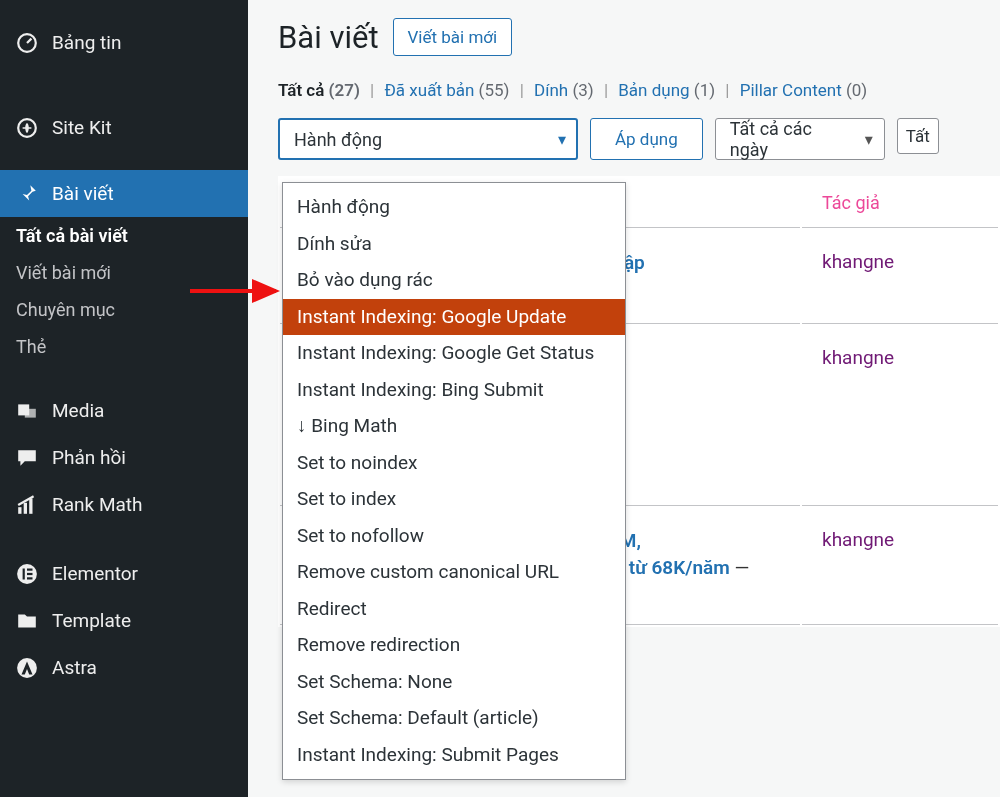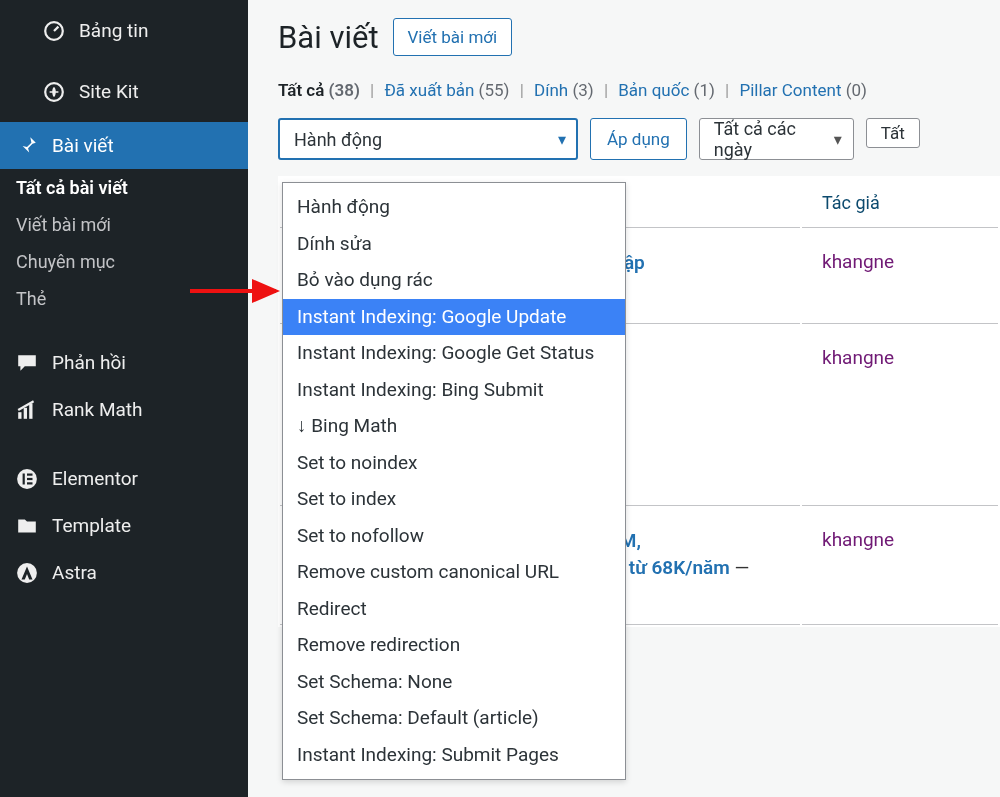--- a/index.html
+++ b/index.html
@@ -1,21 +1,21 @@
 <!DOCTYPE html>
 <html><head>
 <meta charset="utf-8">
 <style>
   * { margin: 0; padding: 0; box-sizing: border-box; font-family: -apple-system, BlinkMacSystemFont, "Segoe UI", Roboto, sans-serif; }
   body { background: #f0f0f1; width: 1000px; height: 797px; overflow: hidden; position: relative; }
 
   
   .sidebar { position: absolute; left: 0; top: 0; width: 248px; height: 100%; background: #1d2327; color: #fff; }
   .menu-item { display: flex; align-items: center; padding: 12px 16px; font-size: 19px; color: #eee; cursor: pointer; gap: 14px; }
-  .menu-item.top { padding: 19px 16px; margin-left: 27px; }
+  .menu-item.top { padding: 31px 16px; }
   .menu-item.active { background: #2271b1; color: #fff; position: relative; }
   .menu-item.active::after { content: ""; position: absolute; right: -10px; top: 50%; transform: translateY(-50%); border: 10px solid transparent; border-right-color: #f0f0f1; }
   .submenu-item { padding: 8px 16px; font-size: 18px; color: #c3c4c7; cursor: pointer; }
   .submenu-item.current { color: #fff; font-weight: 600; }
   .sep { height: 22px; }
   .ico { width: 22px; height: 22px; display: inline-flex; align-items: center; justify-content: center; fill: currentColor; flex-shrink:0; }
 
   
   .main { position: absolute; left: 248px; top: 0; right: 0; height: 100%; padding: 18px 0 0 30px; background: #f6f7f7; }
   .page-head { display: flex; align-items: center; gap: 14px; margin-bottom: 24px; }
@@ -26,34 +26,34 @@
   .subsubsub .cnt { color: #646970; }
   .subsubsub .cur { color: #1d2327; font-weight: 600; }
   .subsubsub .pipe { margin: 0 6px; color: #999; }
 
   .toolbar { display: flex; gap: 12px; margin-bottom: 16px; }
   .select-wrap { position: relative; width: 300px; }
   .select-display { height: 42px; border: 2px solid #2271b1; background: #fff; border-radius: 3px; padding: 0 36px 0 14px; font-size: 18px; color: #2c3338; display:flex; align-items:center; cursor:pointer; }
   .chev { position: absolute; right: 12px; top: 50%; transform: translateY(-50%); pointer-events: none; font-size: 16px; color: #2271b1; }
   .select-wrap.date .select-display { border: 1px solid #8c8f94; }
   .select-wrap.date .chev { color: #555; }
-  .btn-apply { border: 1px solid #2271b1; background: #fff; color: #2271b1; padding: 0 16px; font-size: 17px; border-radius: 3px; cursor: pointer; height: 42px; }
-  .allcut { border:1px solid #8c8f94; background:#fff; height:30px; padding:0 14px; display:flex; align-items:center; font-size:17px; color:#2c3338; border-radius:3px; }
+  .btn-apply { border: 1px solid #2271b1; background: #fff; color: #2271b1; padding: 0 24px; font-size: 17px; border-radius: 3px; cursor: pointer; height: 42px; }
+  .allcut { border:1px solid #8c8f94; background:#fff; height:36px; padding:0 8px; display:flex; align-items:center; font-size:17px; color:#2c3338; border-radius:3px; }
 
   
   .dropdown { position: absolute; left: 282px; top: 182px; width: 344px; background: #fff; border: 1px solid #8c8f94; box-shadow: 0 2px 6px rgba(0,0,0,.15); padding: 6px 0; z-index: 50; }
   .dropdown .opt { padding: 4px 14px; font-size: 19px; color: #2c3338; cursor: pointer; line-height: 1.5; white-space: nowrap; }
-  .dropdown .opt.hovered { background: #3b82f6; color: #fff; }
+  .dropdown .opt.hovered { background: #c2410c; color: #fff; }
 
   
   .red-arrow { position: absolute; left: 186px; top: 276px; z-index: 60; }
 
   
   .tbl { width: 100%; background: #fff; }
-  .tbl th { text-align: left; padding: 14px 20px; font-size: 18px; font-weight: 400; color: #0c4a6e; border-bottom: 1px solid #c3c4c7; }
+  .tbl th { text-align: left; padding: 14px 20px; font-size: 18px; font-weight: 400; color: #ec4899; border-bottom: 1px solid #c3c4c7; }
   .tbl td { padding: 20px 20px; vertical-align: top; border-bottom: 1px solid #c3c4c7; }
   .tbl td .title-lnk { color: #2271b1; font-size: 19px; font-weight:600; line-height:1.4; }
   .tbl td .auth-lnk { color: #701a75; font-size: 19px; }
   .sticky { color: #333; font-size:19px; }
 </style>
 </head>
 <body>
 
 <div class="sidebar">
   <div class="menu-item top">
@@ -85,20 +85,29 @@
   </div>
   <div class="submenu-item current">Tất cả bài viết</div>
   <div class="submenu-item">Viết bài mới</div>
   <div class="submenu-item">Chuyên mục</div>
   <div class="submenu-item">Thẻ</div>
 
   <div class="sep"></div>
   <div class="menu-item">
     <span class="ico">
         <svg viewBox="0 0 20 20">
+          <rect x="2" y="4" width="10" height="10" fill="currentColor"></rect>
+          <rect x="8" y="8" width="10" height="8" fill="currentColor" opacity=".7"></rect>
+        </svg>
+      </span>
+    <span>Media</span>
+  </div>
+  <div class="menu-item">
+    <span class="ico">
+        <svg viewBox="0 0 20 20">
           <path d="M2 3h16v10H8l-4 4v-4H2z" fill="currentColor"></path>
         </svg>
       </span>
     <span>Phản hồi</span>
   </div>
   <div class="menu-item">
     <span class="ico">
         <svg viewBox="0 0 20 20">
           <rect x="2" y="12" width="3" height="6" fill="currentColor"></rect>
           <rect x="7" y="8" width="3" height="10" fill="currentColor"></rect>
@@ -140,38 +149,38 @@
   </div>
 </div>
 
 <div class="main">
   <div class="page-head">
     <h1 class="page-title">Bài viết</h1>
     <button class="btn-outline">Viết bài mới</button>
   </div>
 
   <div class="subsubsub">
-    <span class="cur"><span>Tất cả</span> <span class="cnt">(38)</span></span>
+    <span class="cur"><span>Tất cả</span> <span class="cnt">(27)</span></span>
     <span class="pipe">|</span>
     <span class="lnk"><span>Đã xuất bản</span> <span class="cnt">(55)</span></span>
     <span class="pipe">|</span>
     <span class="lnk"><span>Dính</span> <span class="cnt">(3)</span></span>
     <span class="pipe">|</span>
-    <span class="lnk"><span>Bản quốc</span> <span class="cnt">(1)</span></span>
+    <span class="lnk"><span>Bản dụng</span> <span class="cnt">(1)</span></span>
     <span class="pipe">|</span>
     <span class="lnk"><span>Pillar Content</span> <span class="cnt">(0)</span></span>
   </div>
 
   <div class="toolbar">
     <div class="select-wrap">
       <div class="select-display">Hành động</div>
       <span class="chev">▾</span>
     </div>
     <button class="btn-apply">Áp dụng</button>
-    <div class="select-wrap date" style="width:155px">
+    <div class="select-wrap date" style="width:170px">
       <div class="select-display">Tất cả các ngày</div>
       <span class="chev">▾</span>
     </div>
     <div class="allcut">Tất</div>
   </div>
 
   <table class="tbl">
     <thead>
       <tr>
         <th style="width:520px"></th>

